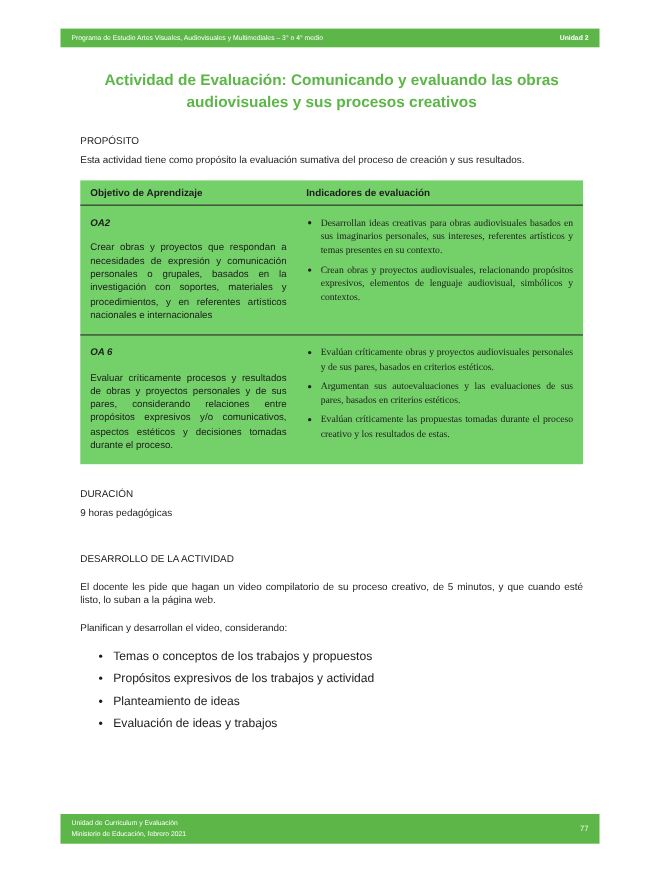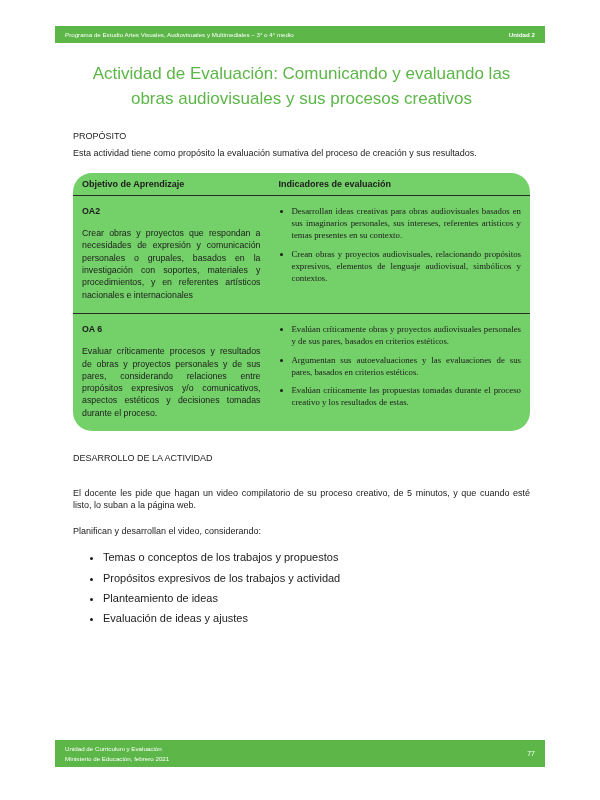--- a/index.html
+++ b/index.html
@@ -29,22 +29,22 @@
   .footbar .pagenum { font-size: 7px; }
 
   .content {
     position: absolute;
     top: 62px;
     left: 73px;
     width: 457px;
   }
   .doc-title {
     color: #5cb648;
-    font-size: 17px;
-    font-weight: normal;
+    font-size: 14px;
+    font-weight: bold;
     text-align: center;
     line-height: 1.45;
     max-width: 440px;
     margin: 0 auto 20px auto;
   }
   .section-heading {
     font-size: 9px;
     font-weight: normal;
     margin-bottom: 6px;
   }
@@ -52,50 +52,49 @@
     font-size: 9px;
     line-height: 1.38;
     text-align: justify;
   }
   .oa-table {
     width: 100%;
     border-collapse: collapse;
     background: #74d069;
     margin-top: 13px;
     margin-bottom: 22px;
-    border-radius: 19px;
   }
   .oa-table th {
     text-align: left;
     font-size: 9px;
     font-weight: bold;
     padding: 6px 9px;
     border-bottom: 1px solid #2a2a2a;
   }
   .oa-table td {
     vertical-align: top;
     font-size: 8.8px;
     line-height: 1.4;
     padding: 9px 9px 12px 9px;
   }
   .oa-table tr.row2 td { border-top: 1px solid #2a2a2a; }
   .col-obj { width: 43%; }
-  .oa-label { font-weight: bold; margin-bottom: 10px; }
+  .oa-label { font-weight: bold; margin-bottom: 10px; font-style: italic; }
   .objective-text { text-align: justify; }
   .indicator-list {
     list-style: disc outside;
     padding-left: 13px;
   }
   .indicator-list li {
     margin-bottom: 6px;
     text-align: justify;
     font-family: Liberation Serif, serif;
   }
   .duracion-block { margin-bottom: 30px; }
-  .desarrollo-block .section-heading { margin-bottom: 24px; }
+  .desarrollo-block .section-heading { margin-bottom: 14px; }
   .desarrollo-block p { margin-bottom: 13px; }
   .video-list {
     list-style: disc outside;
     margin-left: 30px;
     font-size: 11px;
     line-height: 1.4;
   }
   .video-list li { margin-bottom: 5px; }
 </style>
 </head>
@@ -141,30 +140,34 @@
         <ul class="indicator-list">
           <li>Evalúan críticamente obras y proyectos audiovisuales personales y de sus pares, basados en criterios estéticos.</li>
           <li>Argumentan sus autoevaluaciones y las evaluaciones de sus pares, basados en criterios estéticos.</li>
           <li>Evalúan críticamente las propuestas tomadas durante el proceso creativo y los resultados de estas.</li>
         </ul>
       </td>
     </tr>
   </tbody>
     </table>
 
+  <div class="duracion-block">
+    <div class="section-heading">DURACIÓN</div>
+    <p class="body-text">9 horas pedagógicas</p>
+  </div>
 
   <div class="desarrollo-block">
     <div class="section-heading">DESARROLLO DE LA ACTIVIDAD</div>
     <p class="body-text">El docente les pide que hagan un video compilatorio de su proceso creativo, de 5 minutos, y que cuando esté listo, lo suban a la página web.</p>
     <p class="body-text">Planifican y desarrollan el video, considerando:</p>
     <ul class="video-list">
       <li>Temas o conceptos de los trabajos y propuestos</li>
       <li>Propósitos expresivos de los trabajos y actividad</li>
       <li>Planteamiento de ideas</li>
-      <li>Evaluación de ideas y ajustes</li>
+      <li>Evaluación de ideas y trabajos</li>
     </ul>
   </div>
 </div>
 
 <div class="bar footbar">
   <span class="left">
     <span>Unidad de Curriculum y Evaluación</span><br>
     <span>Ministerio de Educación, febrero 2021</span>
   </span>
   <span class="pagenum">77</span>

